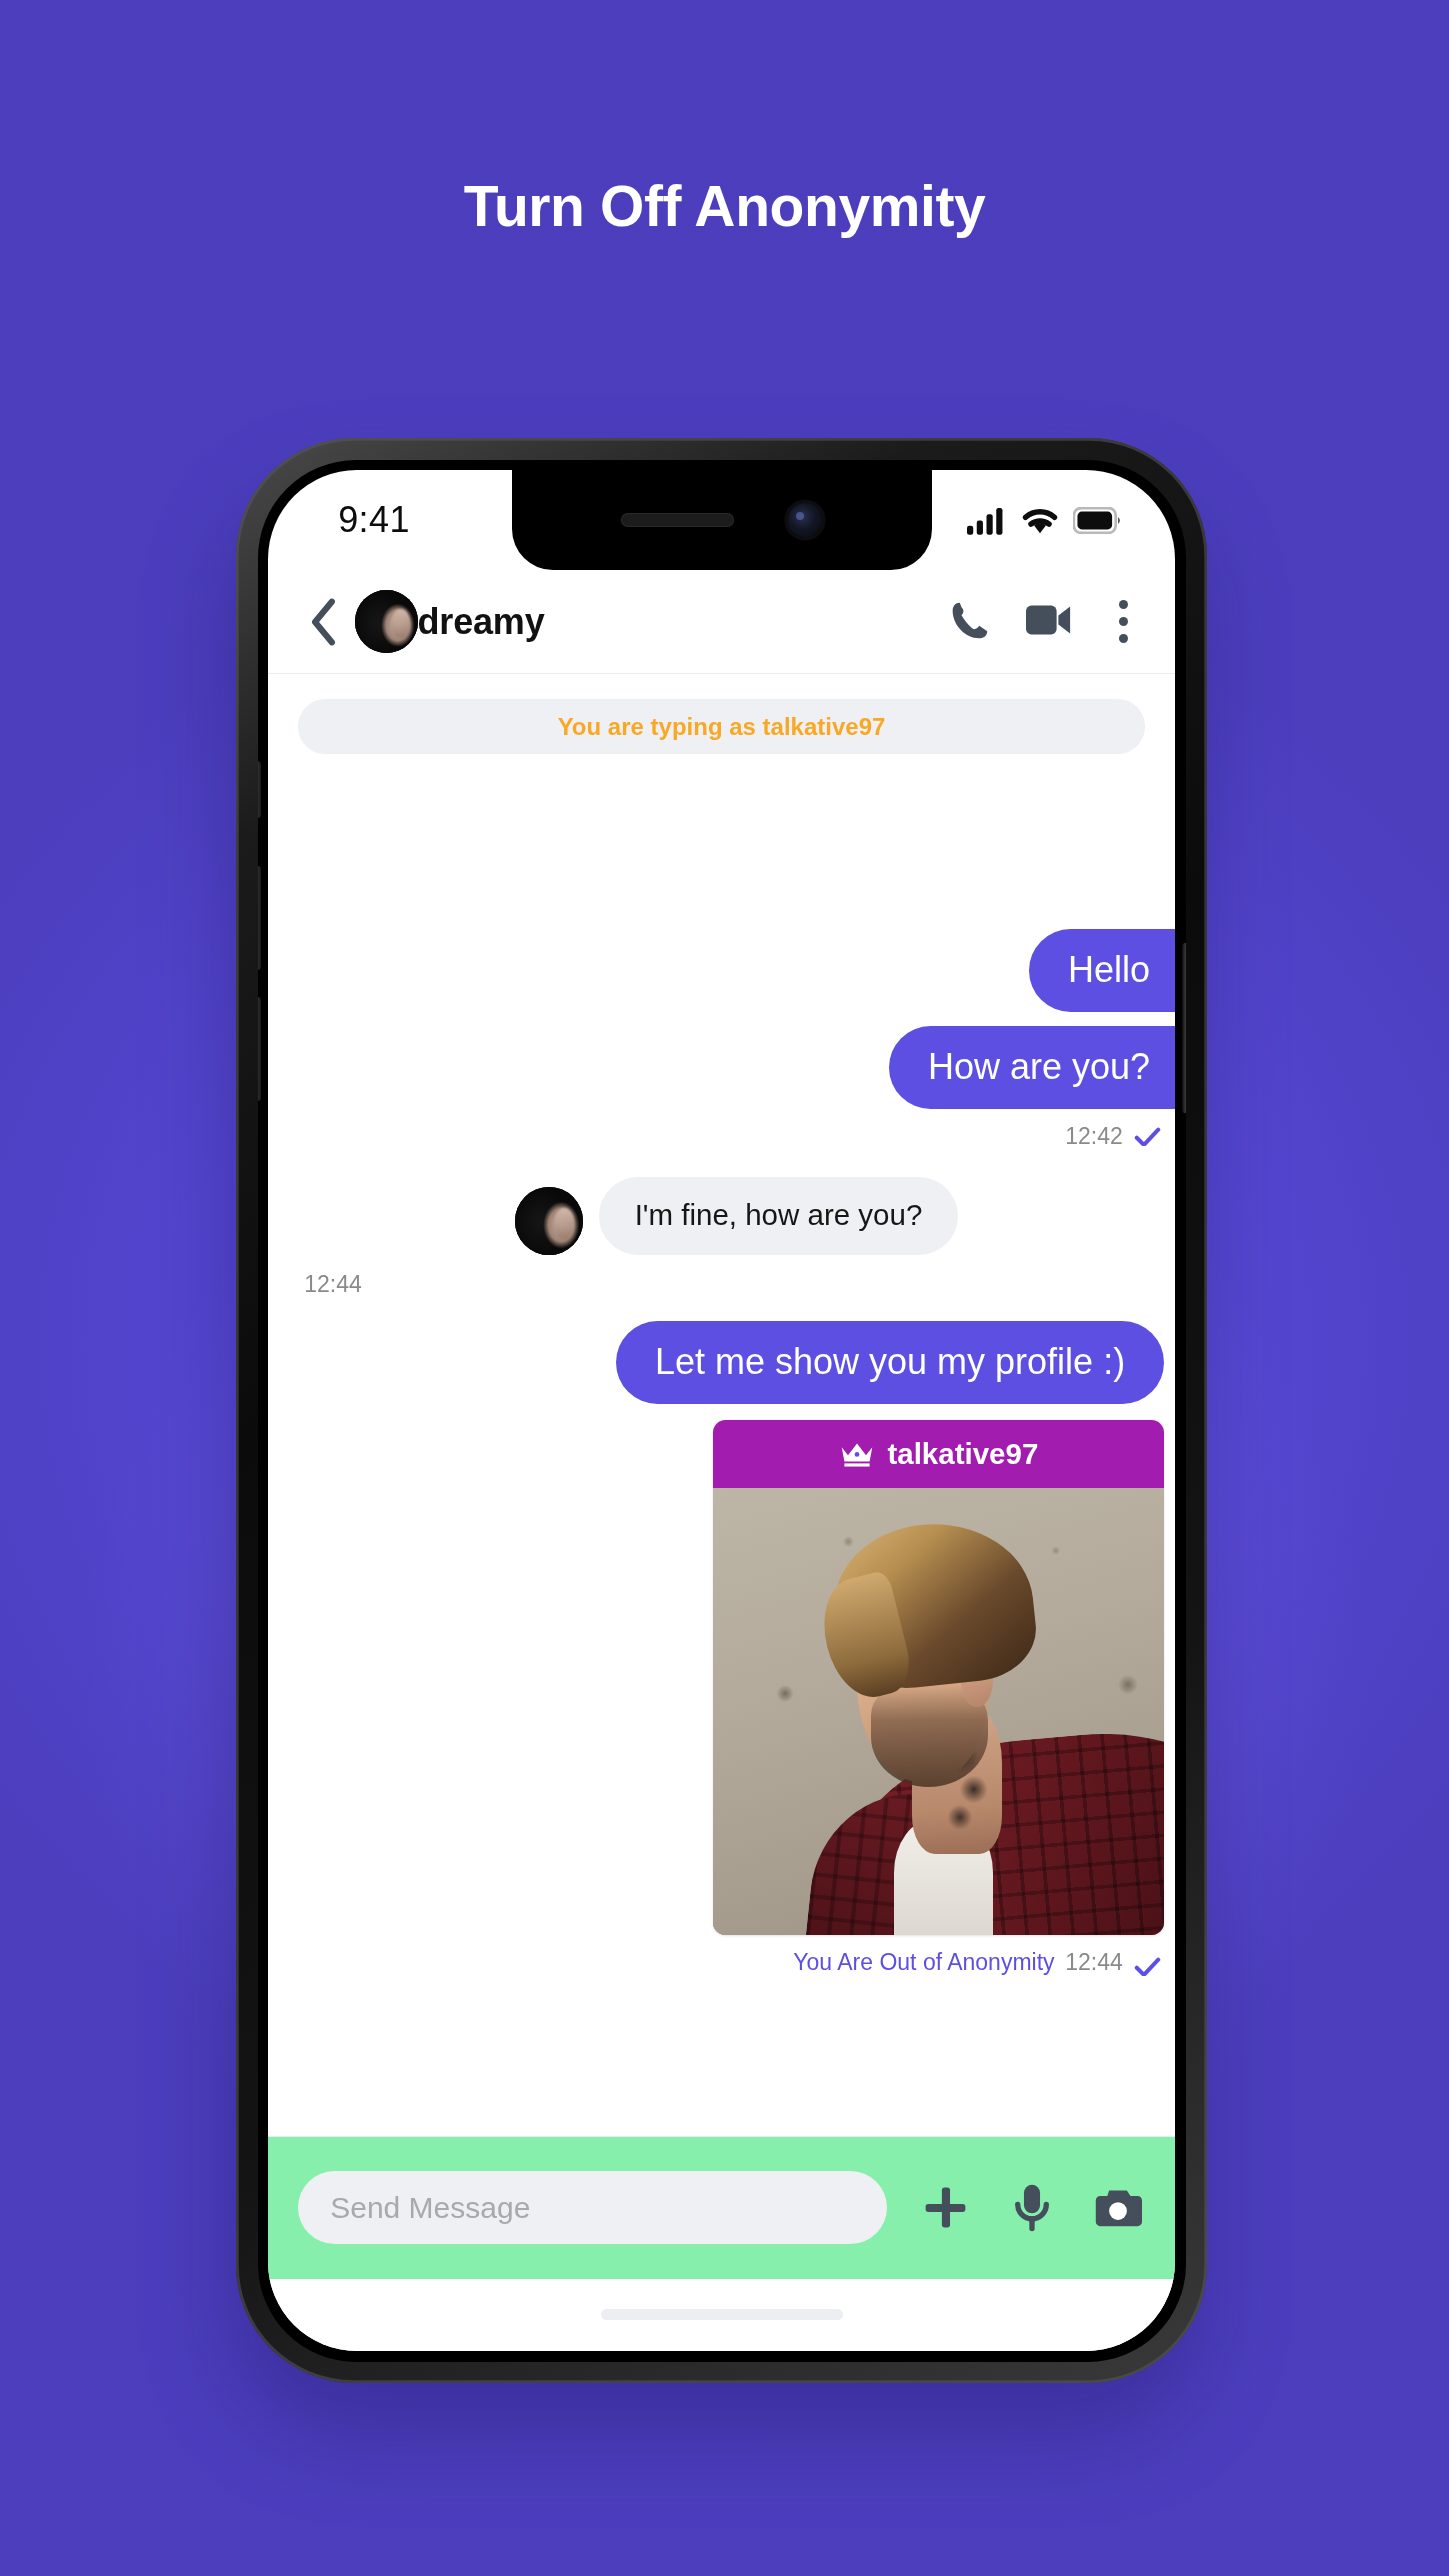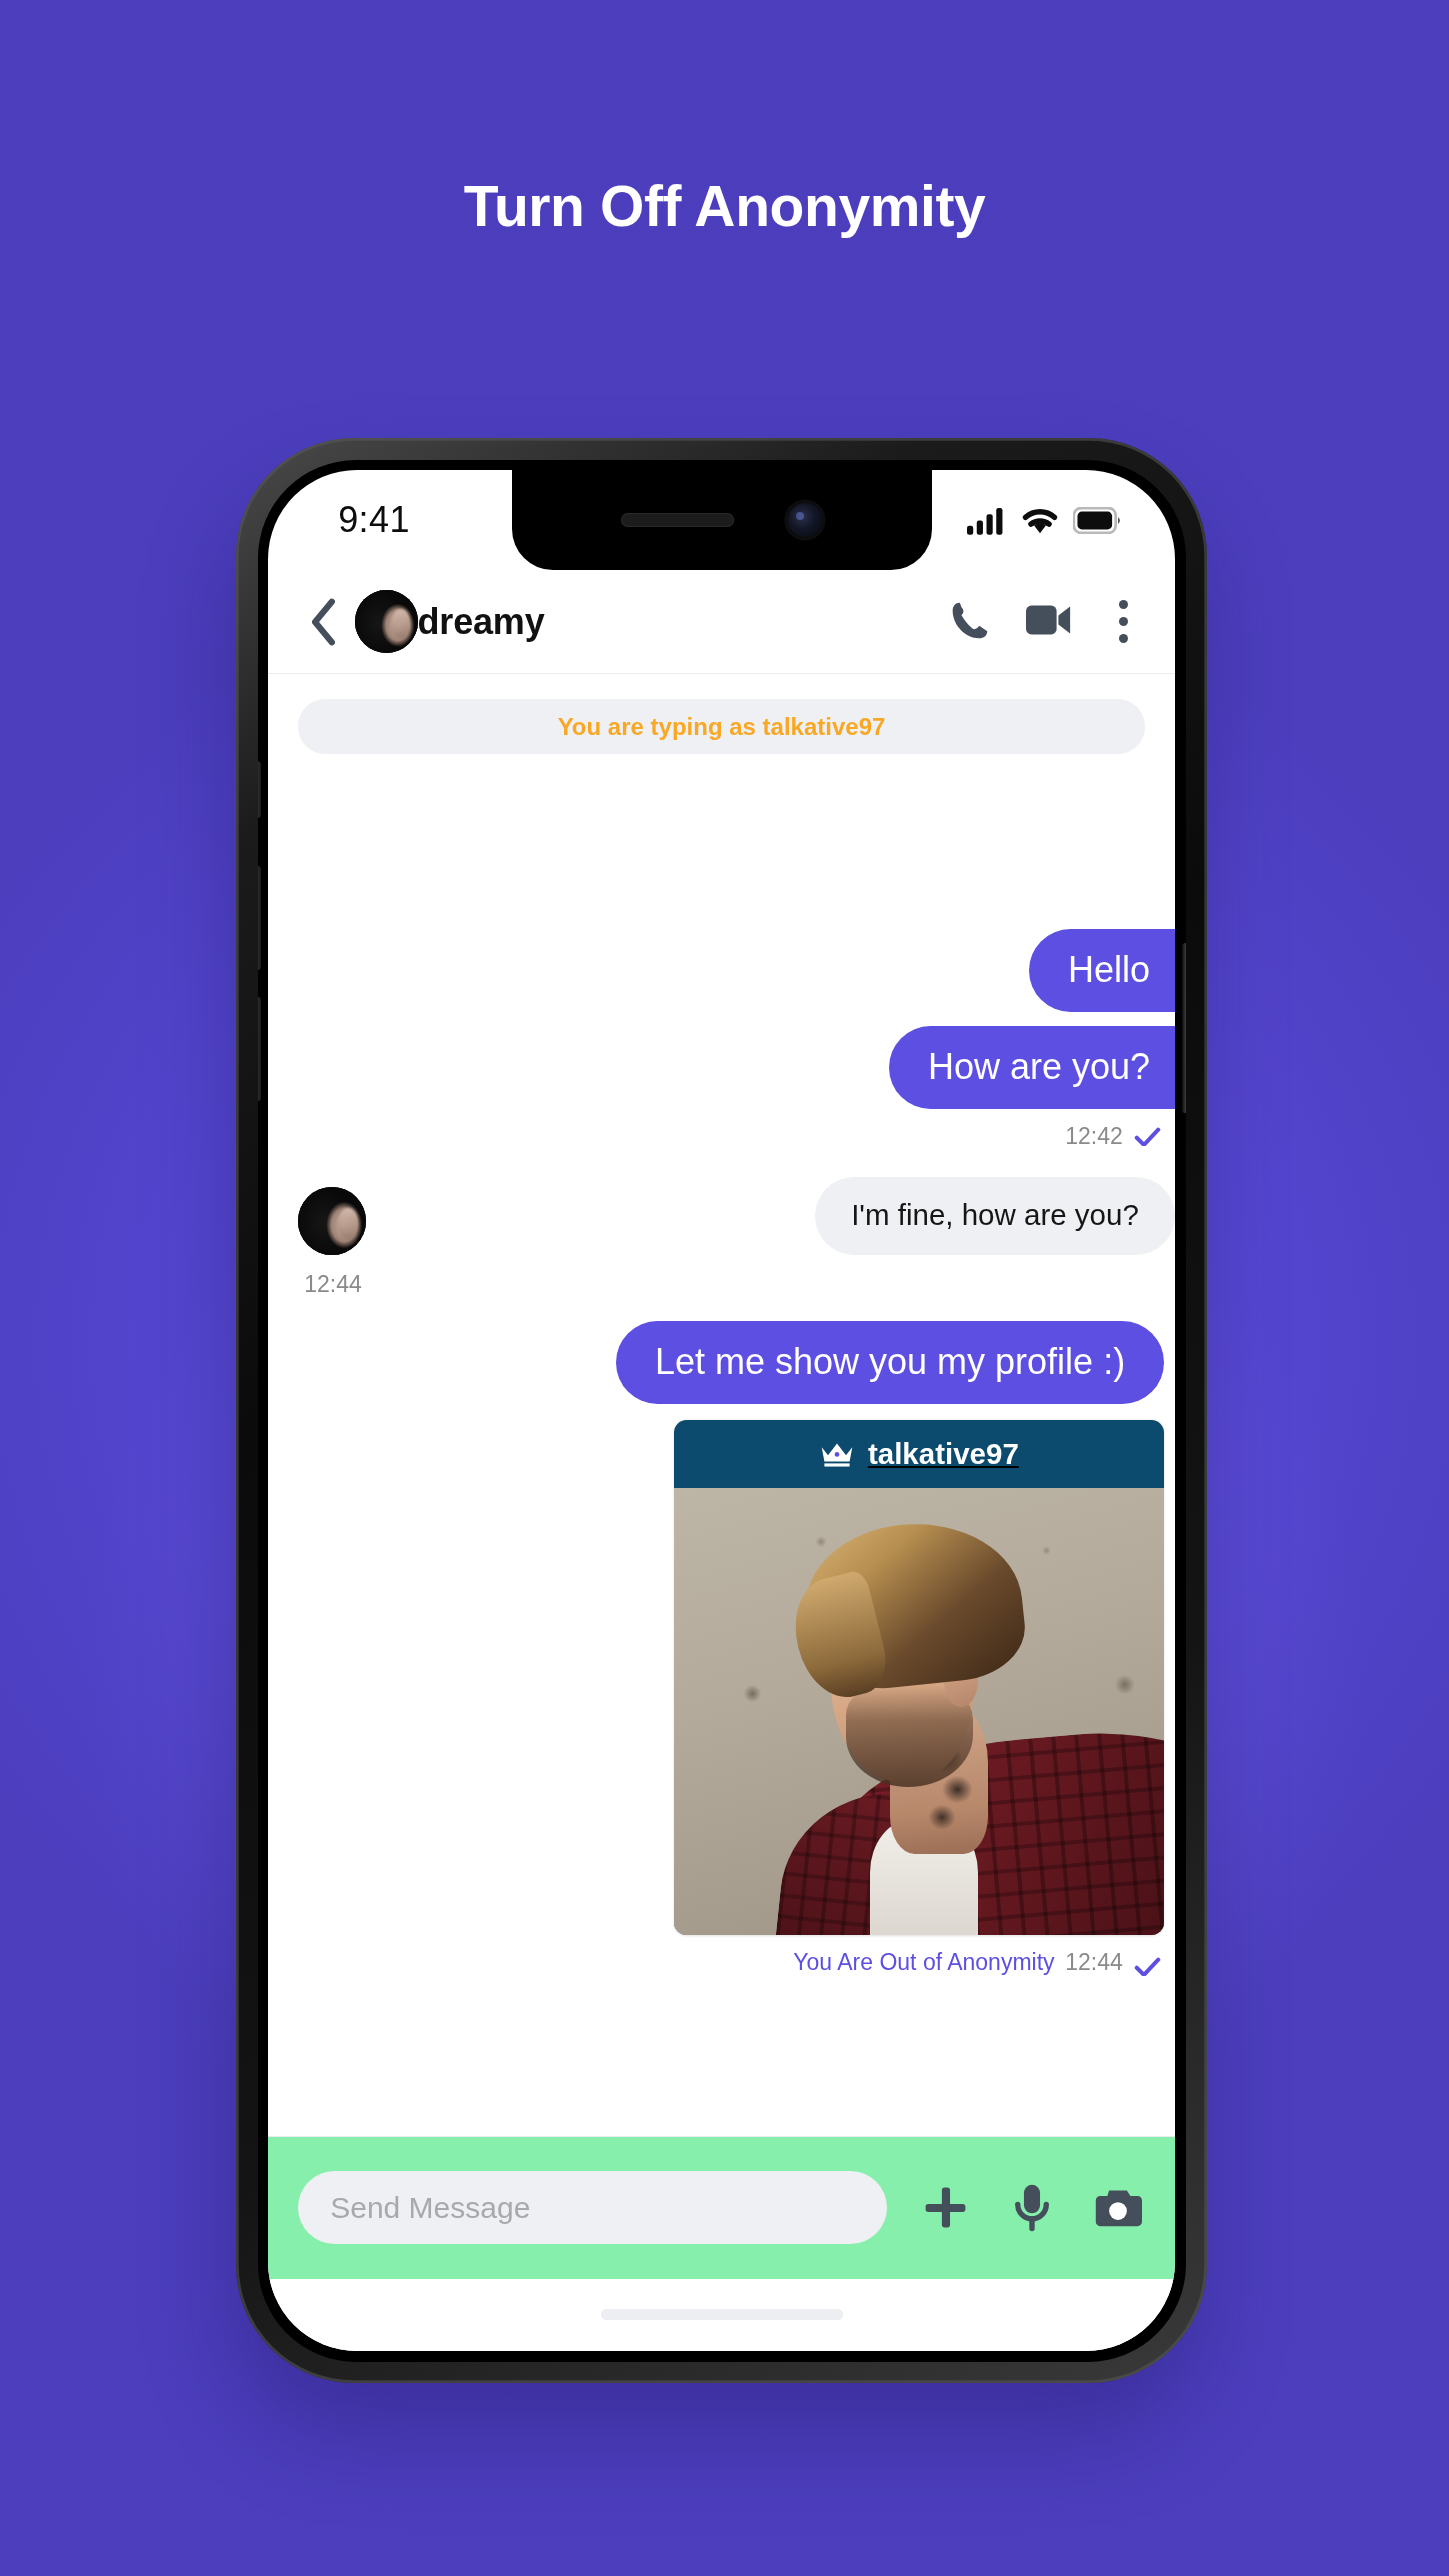--- a/index.html
+++ b/index.html
@@ -263,21 +263,21 @@
     justify-content: center;
   }
   .banner span {
     color: #F9A825;
     font-size: 24px;
     font-weight: bold;
   }
 
   .msg-row { display: flex; padding: 0 0 0 0; }
   .msg-row.out { justify-content: flex-end; }
-  .msg-row.in  { justify-content: space-between; align-items: flex-end; }
+  .msg-row.in  { justify-content: center; align-items: flex-end; }
 
   .bubble-out {
     background: #5E4FE3;
     color: #fff;
     font-size: 36px;
     padding: 19.7px 39px 21.5px 39px;
     border-radius: 43px 0 0 43px;
     margin-right: -14.3px;
     max-width: 86%;
     line-height: 1.15;
@@ -320,27 +320,26 @@
   .meta.in  { justify-content: flex-start; padding-left: 36px; }
 
   .tick {
     width: 27px;
     height: 19.7px;
     flex: 0 0 auto;
   }
 
   
   .card {
-    width: 490px;
+    width: 451px;
     margin-right: 10.7px;
     border-radius: 12.5px;
     overflow: hidden;
-    background: #0c4a6e;
+    background: #a21caf;
     box-shadow: 0 0.9px 2.7px rgba(0,0,0,0.12);
-    text-decoration: underline;
   }
   .card-head {
     height: 68px;
     display: flex;
     align-items: center;
     justify-content: center;
     gap: 12.5px;
     color: #fff;
     font-size: 29.5px;
     font-weight: bold;

